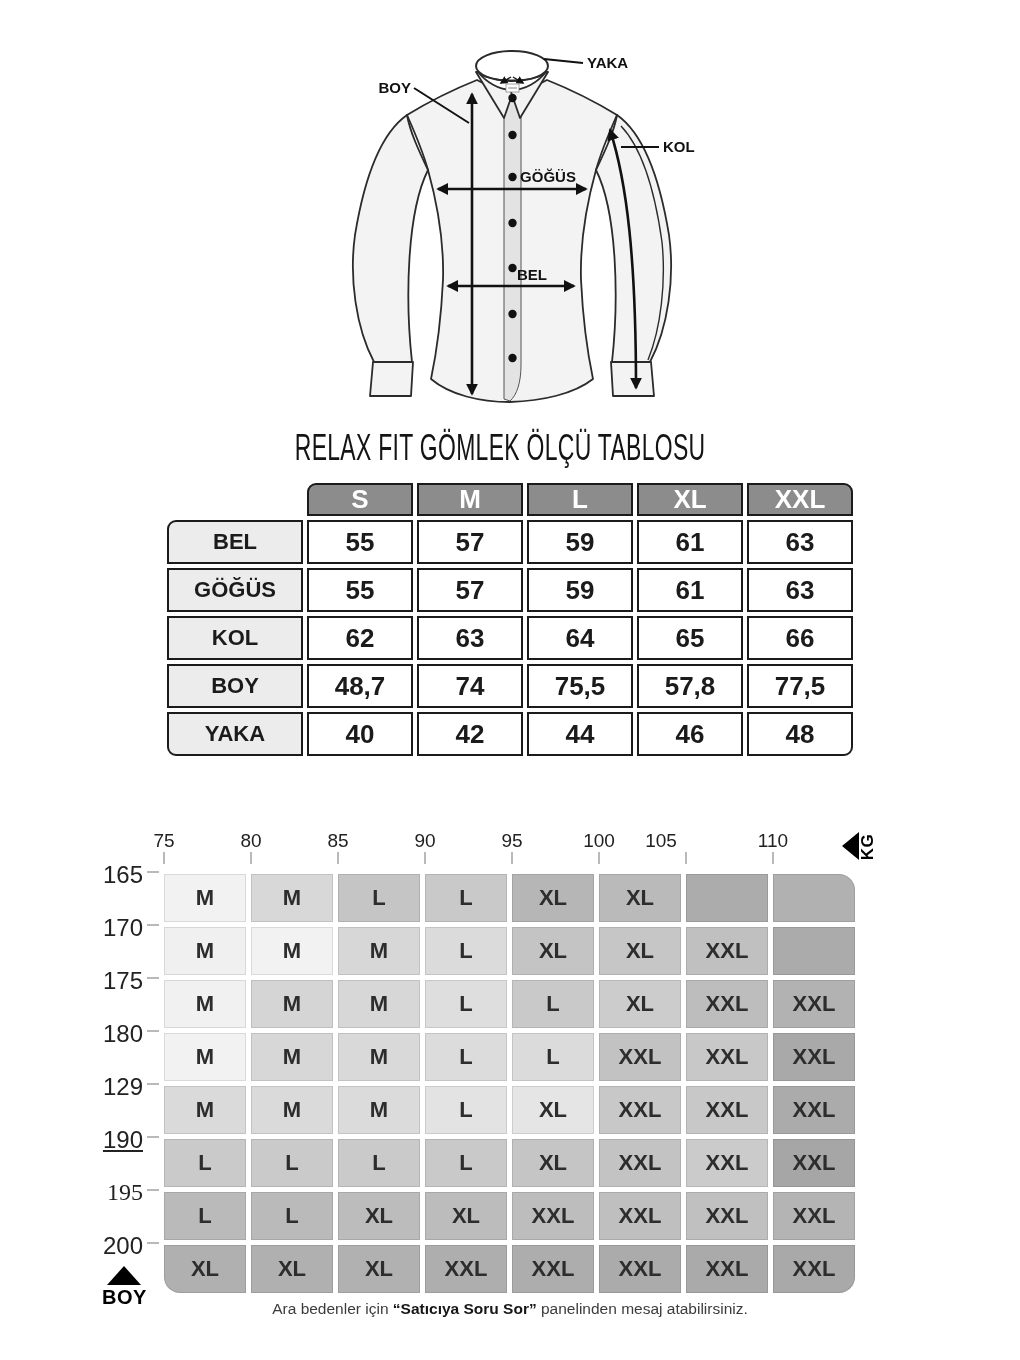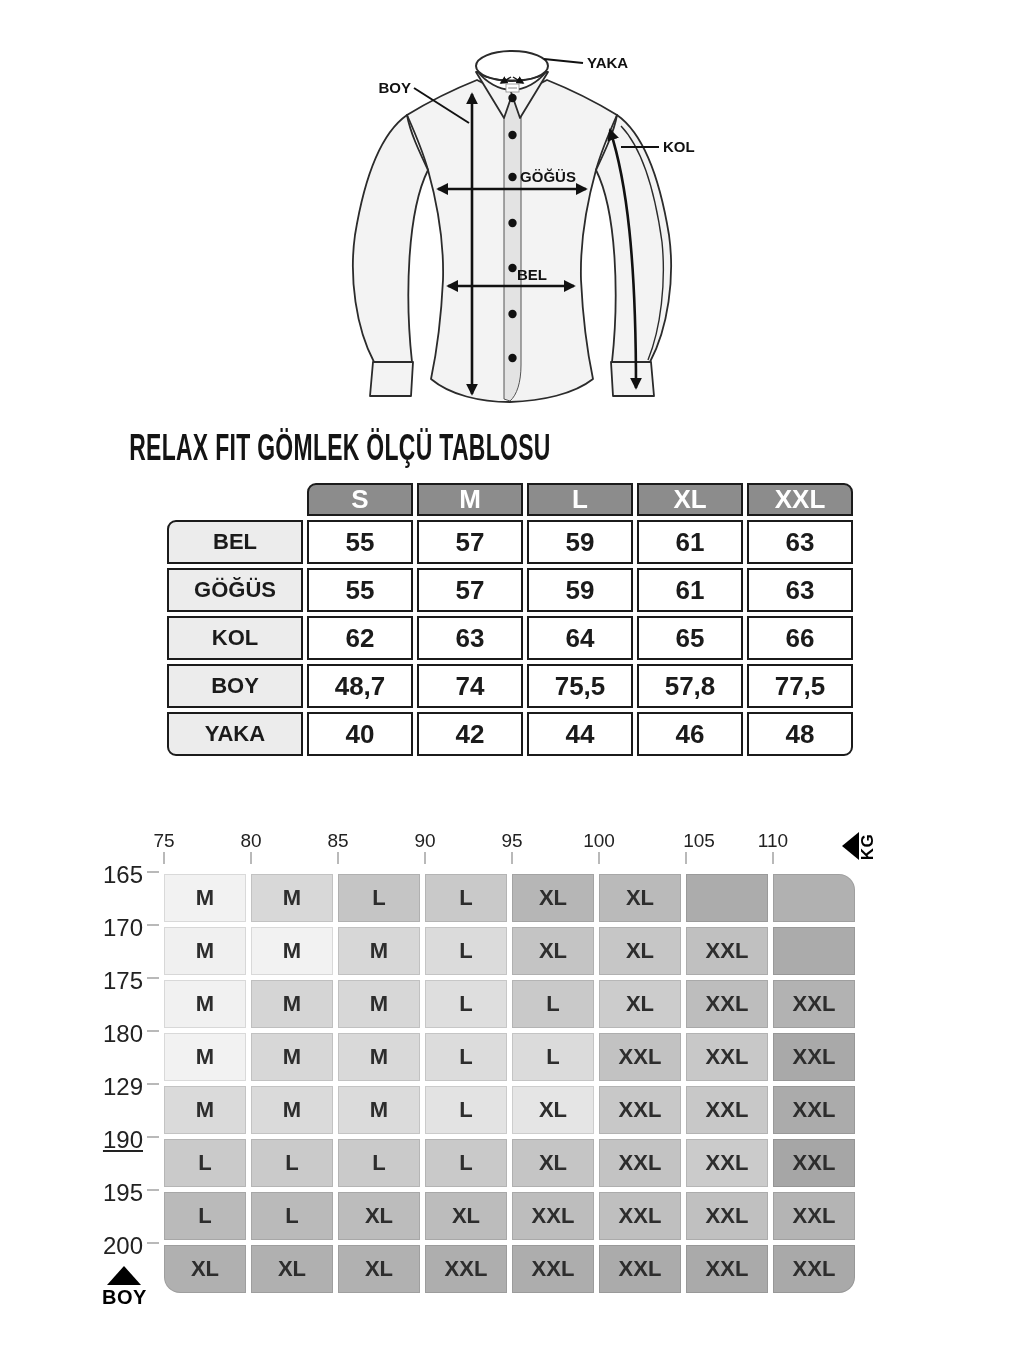--- a/index.html
+++ b/index.html
@@ -1,20 +1,20 @@
 <!DOCTYPE html>
 <html><head>
 <meta charset="utf-8">
 <style>
   html,body{margin:0;padding:0;background:#fff;}
   #canvas{position:relative;width:1020px;height:1360px;background:#fff;overflow:hidden;
           font-family:"Liberation Sans","DejaVu Sans",sans-serif;color:#1b1b1b;}
 
   
-  .tbl-title{position:absolute;left:0;width:1001px;font-weight:bold;
+  .tbl-title{position:absolute;left:0;width:1001px;text-align:center;font-weight:normal;
              font-size:37px;line-height:36px;color:#141414;white-space:nowrap;}
   .tbl-title .cond{display:inline-block;transform:scaleX(.62);transform-origin:center;letter-spacing:.5px;}
   #t1{top:430px;}
   #t2{top:775px;}
 
   
   .size-grid{position:absolute;left:167px;top:483px;display:grid;
              grid-template-columns:136px repeat(5,106px);
              grid-template-rows:33px repeat(5,44px);gap:4px;}
   .st-cell{display:flex;align-items:center;justify-content:center;
@@ -187,39 +187,39 @@
       <div class="kg-num" style="left: 226px;">80</div>
       <div class="kg-tick" style="left: 250px;"></div>
       <div class="kg-num" style="left: 313px;">85</div>
       <div class="kg-tick" style="left: 337px;"></div>
       <div class="kg-num" style="left: 400px;">90</div>
       <div class="kg-tick" style="left: 424px;"></div>
       <div class="kg-num" style="left: 487px;">95</div>
       <div class="kg-tick" style="left: 511px;"></div>
       <div class="kg-num" style="left: 574px;">100</div>
       <div class="kg-tick" style="left: 598px;"></div>
-      <div class="kg-num" style="left: 674px;">105</div>
+      <div class="kg-num" style="left: 636px;">105</div>
       <div class="kg-tick" style="left: 685px;"></div>
       <div class="kg-num" style="left: 748px;">110</div>
       <div class="kg-tick" style="left: 772px;"></div>
     </div>
   <div id="hAxis">
       <div class="h-num" style="top: 861px;">165</div>
       <div class="h-tick" style="top: 871px;"></div>
       <div class="h-num" style="top: 914px;">170</div>
       <div class="h-tick" style="top: 924px;"></div>
       <div class="h-num" style="top: 967px;">175</div>
       <div class="h-tick" style="top: 977px;"></div>
       <div class="h-num" style="top: 1020px;">180</div>
       <div class="h-tick" style="top: 1030px;"></div>
       <div class="h-num" style="top: 1073px;">129</div>
       <div class="h-tick" style="top: 1083px;"></div>
       <div class="h-num" style="top: 1126px; text-decoration: underline;">190</div>
       <div class="h-tick" style="top: 1136px;"></div>
-      <div class="h-num" style="top: 1179px;">195</div>
+      <div class="h-num" style="top: 1179px; font-family: Liberation Serif, serif;">195</div>
       <div class="h-tick" style="top: 1189px;"></div>
       <div class="h-num" style="top: 1232px;">200</div>
       <div class="h-tick" style="top: 1242px;"></div>
     </div>
   <div class="kilo-grid" id="kiloGrid">
       <div class="kc" style="background: rgb(242, 242, 242);">M</div>
       <div class="kc" style="background: rgb(216, 216, 216);">M</div>
       <div class="kc" style="background: rgb(197, 197, 197);">L</div>
       <div class="kc" style="background: rgb(201, 201, 201);">L</div>
       <div class="kc" style="background: rgb(182, 182, 182);">XL</div>
@@ -282,13 +282,16 @@
       <div class="kc" style="background: rgb(171, 171, 171);">XXL</div>
       <div class="kc" style="background: rgb(170, 170, 170);">XXL</div>
       <div class="kc" style="background: rgb(169, 169, 169); border-bottom-right-radius: 16px;">XXL</div>
     </div>
 
   <div class="boy-marker">
     <div class="tri-up"></div>
     <div class="boy-marker-label">BOY</div>
   </div>
 
+  <p class="footer">
+    <span>Ara bedenler için </span><b>“Satıcıya Soru Sor”</b><span> panelinden mesaj atabilirsiniz.</span>
+  </p>
 </div>
 
 </body></html>

